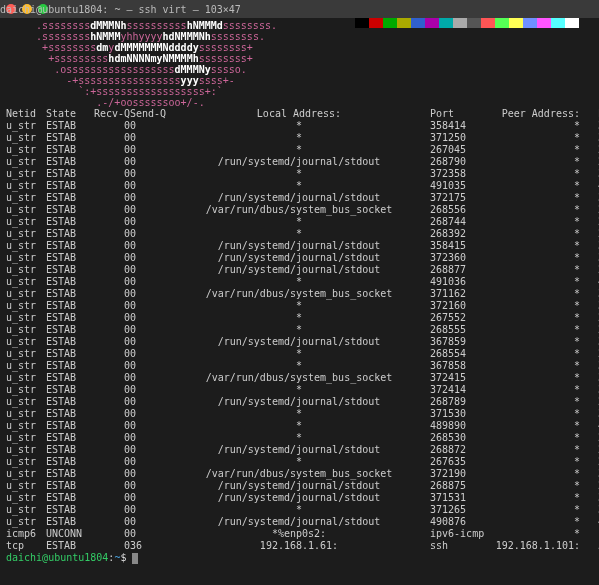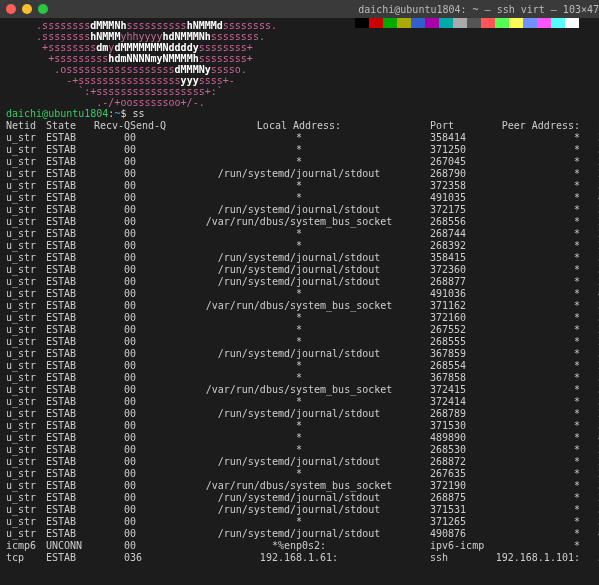--- a/index.html
+++ b/index.html
@@ -16,21 +16,21 @@
     height:18px;
     background:#3a3a3a;
     display:flex;
     align-items:center;
     padding:0 6px;
     position:relative;
   }
   .traffic { display:flex; gap:6px; }
   .tdot { width:10px; height:10px; border-radius:50%; }
   .tred{ background:#ff5f57;} .tyel{ background:#febc2e;} .tgrn{ background:#28c840;}
-  .title { position:absolute; left:17px; right:0; text-align:right; color:#bbb; font-size:10px; }
+  .title { position:absolute; left:0; right:0; text-align:left; color:#bbb; font-size:10px; }
   .colorbar { position:absolute; top:18px; right:20px; display:flex; }
   .colorbar span{ width:14px; height:10px; display:inline-block;}
   .term { padding:2px 6px; }
   .ascii { color:#cc6699; line-height:11px; white-space:pre; }
   .ascii .w { color:#ffffff; font-weight:bold; }
   .prompt-line { white-space:pre; line-height:12px; }
   .host { color:#33cc66; }
   .path { color:#4aa3df; }
   .cmd { color:#ddd; }
   .cursor { display:inline-block; width:6px; height:11px; background:#888; vertical-align:middle;}
@@ -69,21 +69,20 @@
     <span style="background: rgb(255, 255, 85);"></span>
     <span style="background: rgb(112, 144, 255);"></span>
     <span style="background: rgb(255, 85, 255);"></span>
     <span style="background: rgb(85, 255, 255);"></span>
     <span style="background: rgb(255, 255, 255);"></span>
   </div>
 
 <div class="term">
   <div class="ascii" id="ascii"><div>     .ssssssss<span class="w">dMMMNh</span>ssssssssss<span class="w">hNMMMd</span>ssssssss.</div><div>     .ssssssss<span class="w">hNMMM</span>yhhyyyy<span class="w">hdNMMMNh</span>ssssssss.</div><div>      +ssssssss<span class="w">dm</span>y<span class="w">dMMMMMMMNddddy</span>ssssssss+</div><div>       +sssssssss<span class="w">hdmNNNNmyNMMMMh</span>ssssssss+</div><div>        .ossssssssssssssssss<span class="w">dMMMNy</span>sssso.</div><div>          -+sssssssssssssssss<span class="w">yyy</span>ssss+-</div><div>            `:+ssssssssssssssssss+:`</div><div>               .-/+oossssssoo+/-.</div></div>
 
-  <div class="prompt-line"><span class="host">daichi@ubuntu1804</span>:<span class="path">~</span><span class="cmd">$</span> <span class="cmd">ss</span></div>
 
   <table>
     <tbody>
         <tr class="hdr">
       <td class="c-netid">Netid</td>
       <td class="c-state">State</td>
       <td class="c-recv">Recv-Q</td>
       <td class="c-send">Send-Q</td>
       <td class="c-laddr">Local Address:</td>
       <td class="c-lport">Port</td>
@@ -448,13 +447,14 @@
           <td class="c-recv">0</td>
           <td class="c-send">36</td>
           <td class="c-laddr">192.168.1.61:</td>
           <td class="c-lport">ssh</td>
           <td class="c-paddr">192.168.1.101:</td>
           <td class="c-pport">52233</td>
         </tr>
       </tbody>
   </table>
 
+  <div class="prompt-line"><span class="host">daichi@ubuntu1804</span>:<span class="path">~</span><span class="cmd">$</span> <span class="cursor"></span></div>
 </div>
 
 </body></html>

